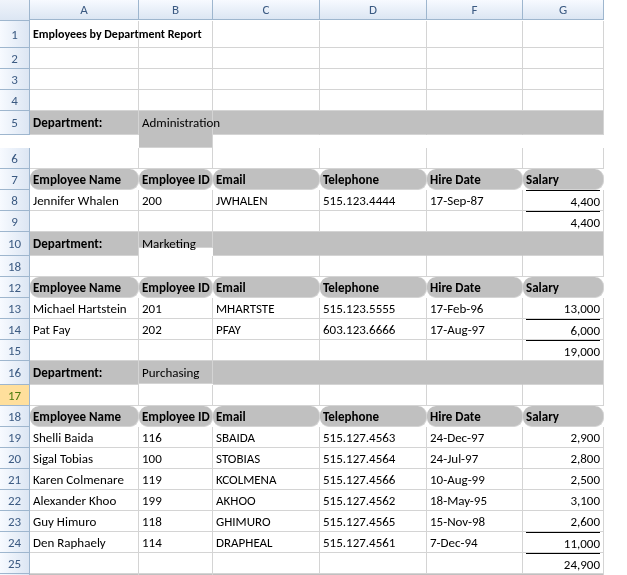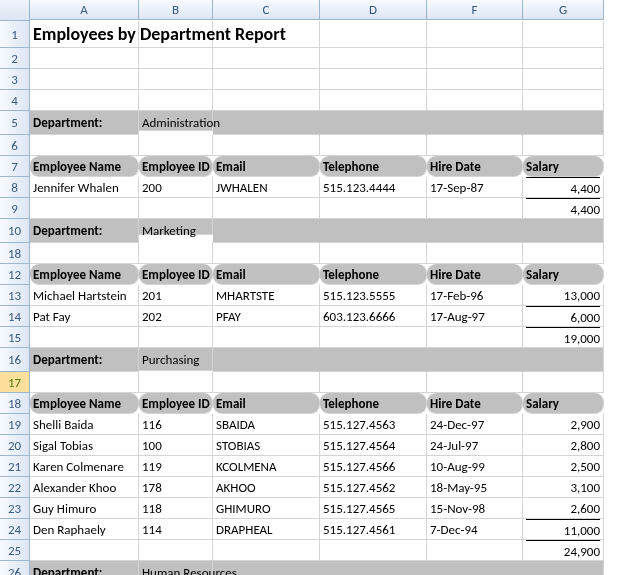--- a/index.html
+++ b/index.html
@@ -3,21 +3,21 @@
 <meta charset="utf-8">
 <style>
 * { box-sizing: border-box; margin: 0; padding: 0; }
 body { font-family: Calibri, Arial, sans-serif; font-size: 13px; background: #fff; color: #000; user-select: none; }
 .sheet { display: grid; grid-template-columns: 30px 109px 74px 107px 107px 96px 81px; }
 .cell { border: 1px solid #d4d4d4; border-top: none; border-left: none; height: 21px; line-height: 21px; padding: 0 3px; overflow: hidden; white-space: nowrap; background: #fff; position: relative; }
 .ch { background: linear-gradient(#f7faff, #dce6f3); text-align: center; color: #3b5a82; font-weight: normal; border: 1px solid #9eb6ce; border-top: none; border-left: none; height: 20px; line-height: 20px; }
 .rh { background: linear-gradient(to right, #f7faff, #dce6f3); text-align: center; color: #3b5a82; border: 1px solid #9eb6ce; border-top: none; border-left: none; }
 .rh.active { background: #ffdf9c; color: #4d7c0f; }
 .corner { background: linear-gradient(#f0f4fb, #dce6f3); border: 1px solid #9eb6ce; border-top: none; border-left: none; }
-.title { font-size: 18px; font-weight: bold; overflow: visible; }
+.title { font-size: 12px; font-weight: bold; overflow: visible; }
 .dept-lbl { font-weight: bold; background: #c0c0c0; overflow: visible; }
 .hdr { font-weight: bold; background: #c0c0c0; border-radius: 9px; }
 .num { text-align: right; }
 .subtotal { border-top: 1px solid #000; }
 .total { border-top: 1px solid #000; border-bottom: 3px double #000; }
 .num span { display: inline-block; width: 100%; }
 .ov { overflow: visible; z-index: 2; }
 </style>
 </head>
 <body>
@@ -53,21 +53,21 @@
     <div class="cell"></div>
     <div class="cell rh">4</div>
     <div class="cell"></div>
     <div class="cell"></div>
     <div class="cell"></div>
     <div class="cell"></div>
     <div class="cell"></div>
     <div class="cell"></div>
     <div class="cell rh" style="height: 24px; line-height: 24px;">5</div>
     <div class="cell dept-lbl" style="height: 24px; line-height: 24px;">Department:</div>
-    <div class="cell ov" style="background: rgb(192, 192, 192); height: 20px; line-height: 24px;">Administration</div>
+    <div class="cell ov" style="background: rgb(192, 192, 192); height: 37px; line-height: 24px;">Administration</div>
     <div class="cell" style="background: rgb(192, 192, 192); border-right-color: rgb(192, 192, 192); height: 24px; line-height: 24px;"></div>
     <div class="cell" style="background: rgb(192, 192, 192); border-right-color: rgb(192, 192, 192); height: 24px; line-height: 24px;"></div>
     <div class="cell" style="background: rgb(192, 192, 192); border-right-color: rgb(192, 192, 192); height: 24px; line-height: 24px;"></div>
     <div class="cell" style="background: rgb(192, 192, 192); border-right-color: rgb(212, 212, 212); height: 24px; line-height: 24px;"></div>
     <div class="cell rh">6</div>
     <div class="cell"></div>
     <div class="cell"></div>
     <div class="cell"></div>
     <div class="cell"></div>
     <div class="cell"></div>
@@ -172,21 +172,21 @@
     <div class="cell num">2,800</div>
     <div class="cell rh">21</div>
     <div class="cell ov">Karen Colmenare</div>
     <div class="cell">119</div>
     <div class="cell">KCOLMENA</div>
     <div class="cell">515.127.4566</div>
     <div class="cell">10-Aug-99</div>
     <div class="cell num">2,500</div>
     <div class="cell rh">22</div>
     <div class="cell ov">Alexander Khoo</div>
-    <div class="cell">178</div>
+    <div class="cell">199</div>
     <div class="cell">AKHOO</div>
     <div class="cell">515.127.4562</div>
     <div class="cell">18-May-95</div>
     <div class="cell num">3,100</div>
     <div class="cell rh">23</div>
     <div class="cell ov">Guy Himuro</div>
     <div class="cell">118</div>
     <div class="cell">GHIMURO</div>
     <div class="cell">515.127.4565</div>
     <div class="cell">15-Nov-98</div>

